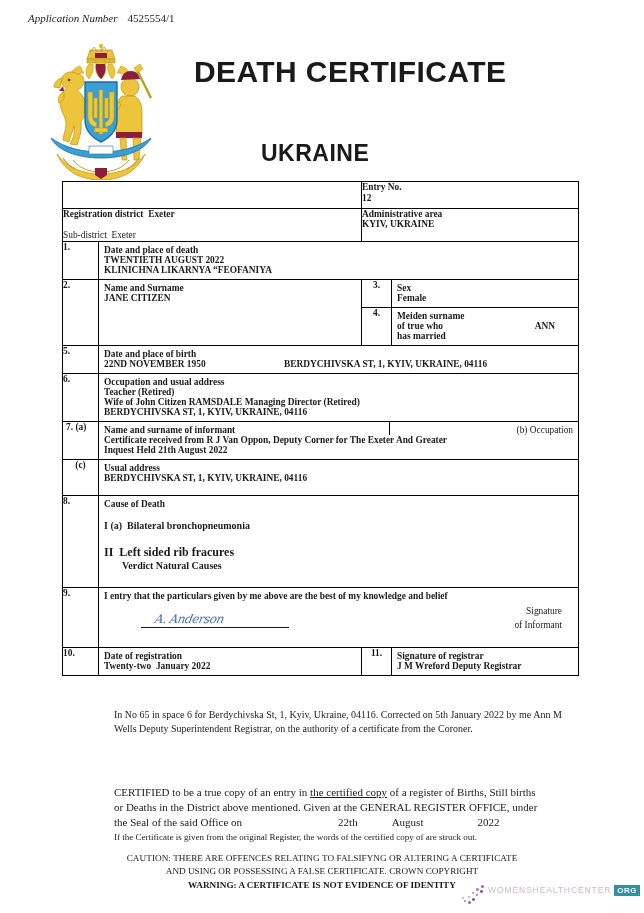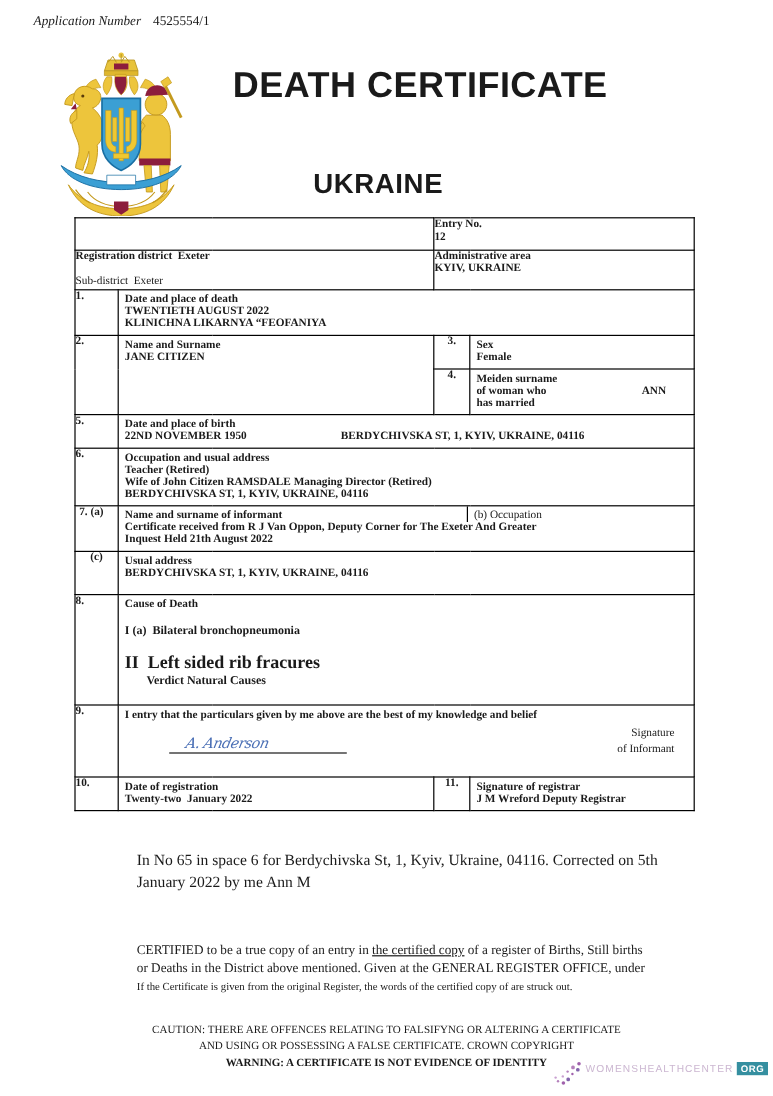--- a/index.html
+++ b/index.html
@@ -141,21 +141,21 @@
   .cause-line { margin-top: 11px; }
   .cause-line2 { margin-top: 14px; }
   .cause-sub { padding-left: 18px; }
 
   
   .note-block {
     position: absolute;
     left: 114px;
     top: 708px;
     width: 462px;
-    font-size: 13px;
+    font-size: 10px;
     line-height: 1.42;
   }
   .certified-block {
     position: absolute;
     left: 114px;
     top: 785px;
     width: 466px;
     font-size: 11px;
     line-height: 1.35;
   }
@@ -344,21 +344,21 @@
       <span class="fieldlabel">Sex</span>
       <span class="fieldval">Female</span>
     </td>
   </tr>
 
   <tr>
     <td class="numc">4.</td>
     <td class="cell-body">
       <span class="fieldlabel">Meiden surname</span>
       <span class="fieldval" style="display:flex;justify-content:space-between;padding-right:18px;">
-        <span>of woman who</span>
+        <span>of true who</span>
         <span>ANN</span>
       </span>
       <span class="fieldval">has married</span>
     </td>
   </tr>
 
   <tr>
     <td class="num">5.</td>
     <td colspan="4" class="cell-body">
       <span class="fieldlabel">Date and place of birth</span>
@@ -375,21 +375,21 @@
       <span class="fieldlabel">Occupation and usual address</span>
       <span class="fieldval">Teacher (Retired)</span>
       <span class="fieldval">Wife of John Citizen RAMSDALE Managing Director (Retired)</span>
       <span class="fieldval">BERDYCHIVSKA ST, 1, KYIV, UKRAINE, 04116</span>
     </td>
   </tr>
 
   <tr>
     <td class="num" style="padding-left:3px;">7. (a)</td>
     <td colspan="4" class="cell-body" style="padding-top:0;">
-      <div style="display:flex;">
+      <div style="display:flex;justify-content:space-between;">
         <div style="flex:0 0 285px;border-right:1px solid #000;padding-top:3px;">
           <span class="fieldlabel">Name and surname of informant</span>
         </div>
         <div style="padding-left:5px;padding-top:3px;">
           <span>(b) Occupation</span>
         </div>
       </div>
       <span class="fieldval">Certificate received from R J Van Oppon, Deputy Corner for The Exeter And Greater</span>
       <span class="fieldval">Inquest Held 21th August 2022</span>
     </td>
@@ -401,21 +401,21 @@
       <span class="fieldlabel">Usual address</span>
       <span class="fieldval">BERDYCHIVSKA ST, 1, KYIV, UKRAINE, 04116</span>
     </td>
   </tr>
 
   <tr>
     <td class="num">8.</td>
     <td colspan="4" class="cell-body" style="height:84px;">
       <span class="fieldlabel">Cause of Death</span>
       <span class="fieldval cause-line" style="font-size:10px;">I (a)  Bilateral bronchopneumonia</span>
-      <span class="fieldval cause-line2" style="font-size:15px;">II  Left sided rib fracures</span>
+      <span class="fieldval cause-line2" style="font-size:12px;">II  Left sided rib fracures</span>
       <span class="fieldval cause-sub" style="font-size:10px;">Verdict Natural Causes</span>
     </td>
   </tr>
 
   <tr>
     <td class="num">9.</td>
     <td colspan="4" class="cell-body" style="height:52px;position:relative;">
       <span class="fieldval">I entry that the particulars given by me above are the best of my knowledge and belief</span>
       <div class="signature">
         <span class="ink">A. Anderson</span>
@@ -438,25 +438,29 @@
     <td class="cell-body">
       <span class="fieldlabel">Signature of registrar</span>
       <span class="fieldval">J M Wreford Deputy Registrar</span>
     </td>
   </tr>
 </tbody>
   </table>
 
 <div class="note-block">
   <div>In No 65 in space 6 for Berdychivska St, 1, Kyiv, Ukraine, 04116. Corrected on 5th January  2022 by me Ann M</div>
+  <div>Wells Deputy Superintendent Registrar, on the authority of a certificate from the Coroner.</div>
 </div>
 
 <div class="certified-block">
   <span>CERTIFIED to be a true copy of an entry in </span><u>the certified copy</u><span> of a register of Births, Still births</span>
   <div>or Deaths in the District above mentioned. Given at the GENERAL REGISTER OFFICE, under</div>
+  <div class="seal-date">
+    <span>the Seal of the said Office on</span><span class="sp1"></span><span>22th</span><span class="sp2"></span><span>August</span><span class="sp3"></span><span>2022</span>
+  </div>
   <span class="small">If the Certificate is given from the original Register, the words of the certified copy of are struck out.</span>
 </div>
 
 <div class="caution-block">
   <div class="l1"><span style="font-weight:normal;">CAUTION:</span><span> THERE ARE OFFENCES RELATING TO FALSIFYNG OR ALTERING A CERTIFICATE</span></div>
   <div>AND USING OR POSSESSING A FALSE CERTIFICATE. CROWN COPYRIGHT</div>
   <div class="l3">WARNING: A CERTIFICATE IS NOT EVIDENCE OF IDENTITY</div>
 </div>
 
 <div class="watermark">

